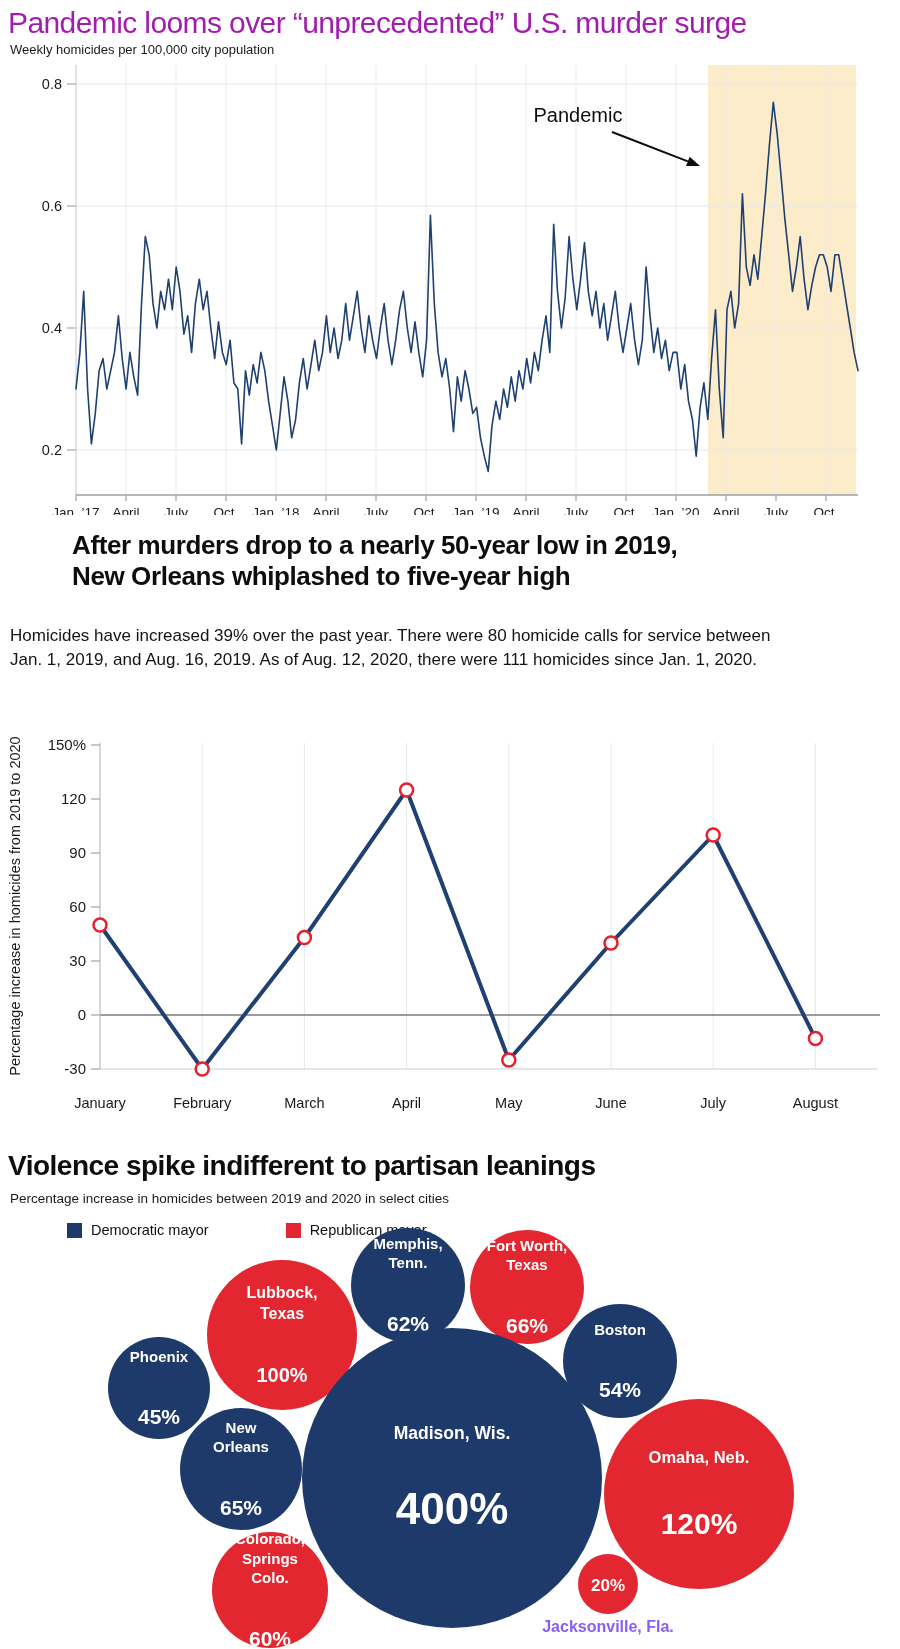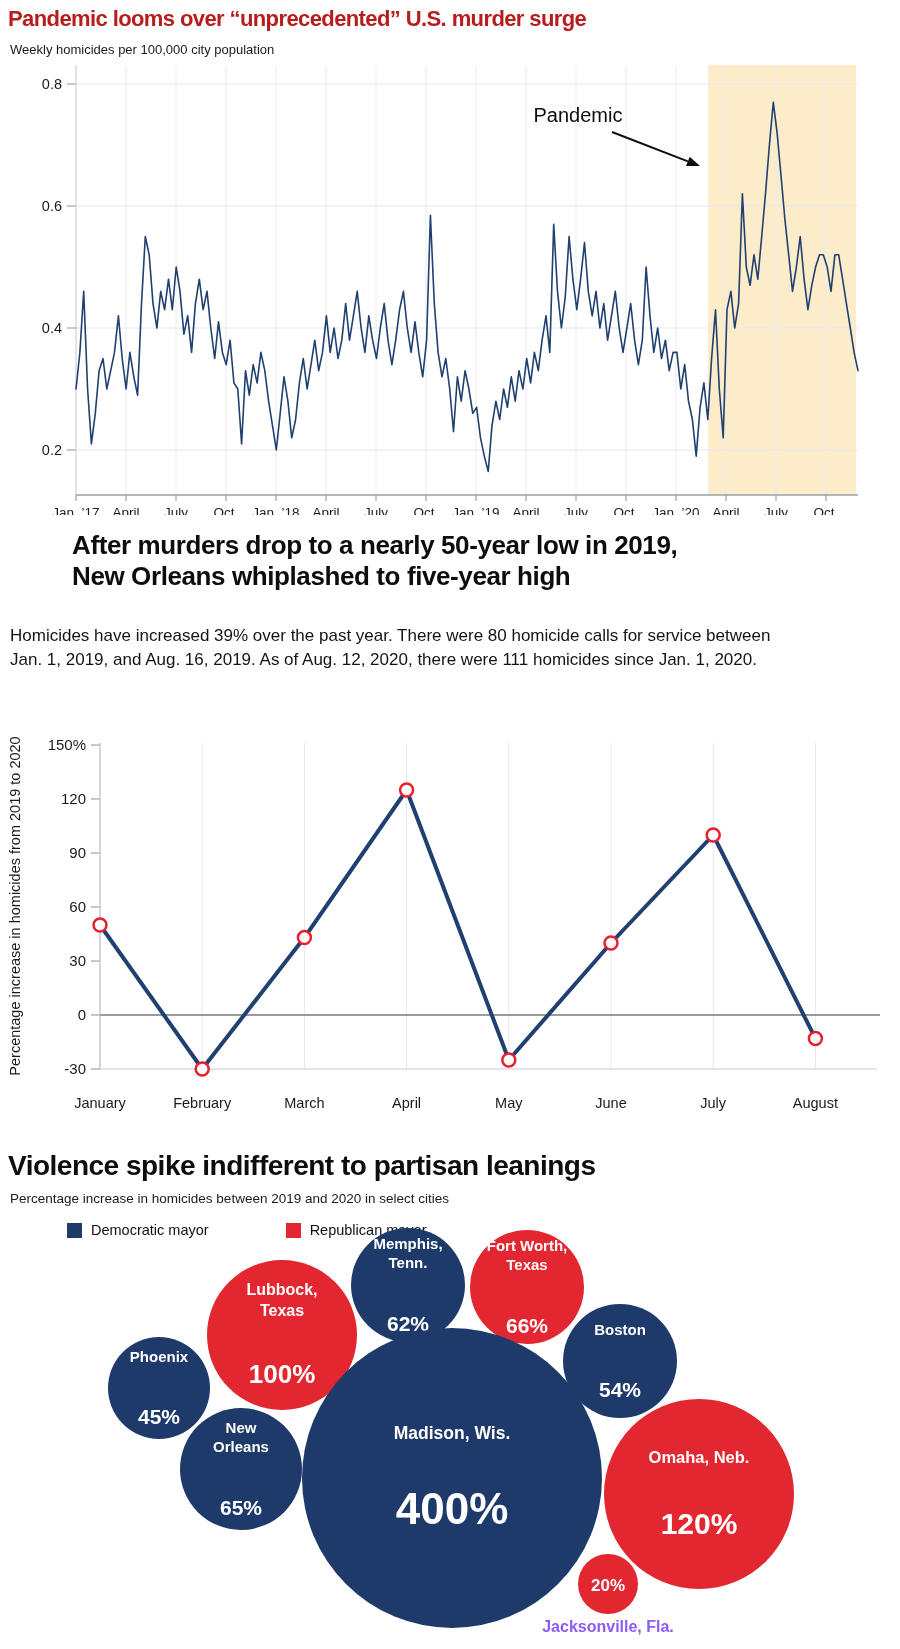--- a/index.html
+++ b/index.html
@@ -1,19 +1,19 @@
 <!DOCTYPE html>
 <html><head>
 <meta charset="utf-8">
 <style>
   html,body{margin:0;padding:0;background:#fff;}
   #page{position:relative;width:900px;height:1649px;background:#fff;overflow:hidden;
         font-family:"Liberation Sans","DejaVu Sans",sans-serif;color:#111;}
   .abs{position:absolute;}
-  .h1{font-size:22px;font-weight:bold;letter-spacing:-0.6px;color:#b91c1c;white-space:nowrap;}
+  .h1{font-size:30px;font-weight:normal;letter-spacing:-0.6px;color:#a21caf;white-space:nowrap;}
   .sub{font-size:13px;color:#1a1a1a;}
   .h2{font-size:26px;font-weight:bold;letter-spacing:-0.4px;line-height:31px;color:#0d0d0d;}
   .body-text{font-size:17px;line-height:24px;color:#141414;width:780px;}
   .h3{font-size:28px;font-weight:bold;letter-spacing:-0.5px;color:#0d0d0d;white-space:nowrap;}
   .legend{display:flex;gap:38px;align-items:center;}
   .legend-item{display:flex;align-items:center;gap:9px;font-size:14.5px;color:#111;padding-left:39px;}
   .swatch{width:15px;height:15px;display:inline-block;}
   .bubble{position:absolute;border-radius:50%;display:flex;flex-direction:column;
           align-items:center;justify-content:center;text-align:center;color:#fff;gap:36px;}
   .bubble .bname{font-weight:bold;line-height:1.3;}
@@ -168,21 +168,21 @@
         <div class="bname" style="font-size: 15px;">
           <div>Phoenix</div>
         </div>
         <div class="bval" style="font-size: 21px;">45%</div>
       </div>
       <div class="bubble" style="left: 207px; top: 30px; height: 150px; width: 150px; background: rgb(226, 39, 49);">
         <div class="bname" style="font-size: 16px;">
           <div>Lubbock,</div>
           <div>Texas</div>
         </div>
-        <div class="bval" style="font-size: 26px;">100%</div>
+        <div class="bval" style="font-size: 20px;">100%</div>
       </div>
       <div class="bubble" style="left: 351px; top: -2px; height: 114px; width: 114px; background: rgb(30, 58, 107);">
         <div class="bname" style="font-size: 15px;">
           <div>Memphis,</div>
           <div>Tenn.</div>
         </div>
         <div class="bval" style="font-size: 21px;">62%</div>
       </div>
       <div class="bubble" style="left: 470px; top: 0px; height: 114px; width: 114px; background: rgb(226, 39, 49);">
         <div class="bname" style="font-size: 15px;">
@@ -209,19 +209,27 @@
           <div>Madison, Wis.</div>
         </div>
         <div class="bval" style="font-size: 44px;">400%</div>
       </div>
       <div class="bubble" style="left: 604px; top: 169px; height: 190px; width: 190px; background: rgb(226, 39, 49);">
         <div class="bname" style="font-size: 16.5px;">
           <div>Omaha, Neb.</div>
         </div>
         <div class="bval" style="font-size: 30px;">120%</div>
       </div>
+      <div class="bubble" style="left: 212px; top: 302px; height: 116px; width: 116px; background: rgb(226, 39, 49);">
+        <div class="bname" style="font-size: 15px;">
+          <div>Colorado,</div>
+          <div>Springs</div>
+          <div>Colo.</div>
+        </div>
+        <div class="bval" style="font-size: 21px;">60%</div>
+      </div>
       <div class="bubble" style="left: 578px; top: 324px; height: 60px; width: 60px; background: rgb(226, 39, 49);">
         <div class="bval" style="font-size: 17px;">20%</div>
       </div>
       <div class="outside-label" style="left: 608px; top: 388px; font-size: 16px;">Jacksonville, Fla.</div>
     </div>
 
 </div>
 
 </body></html>

